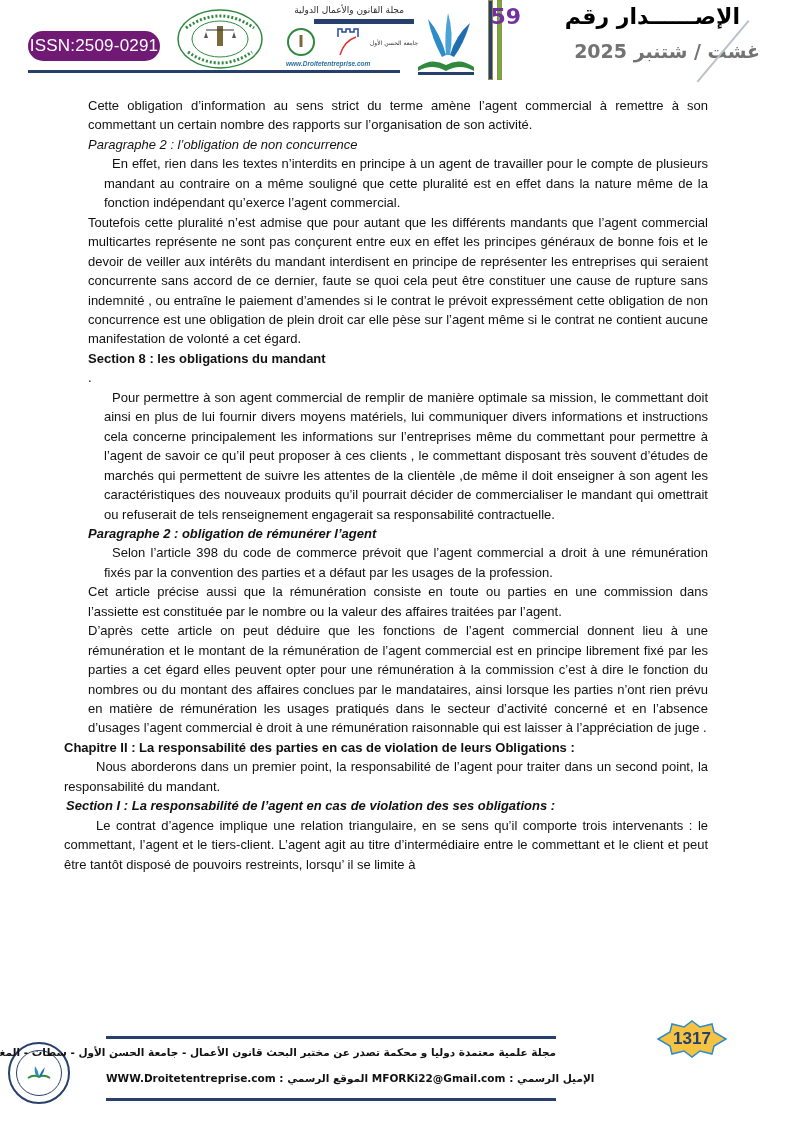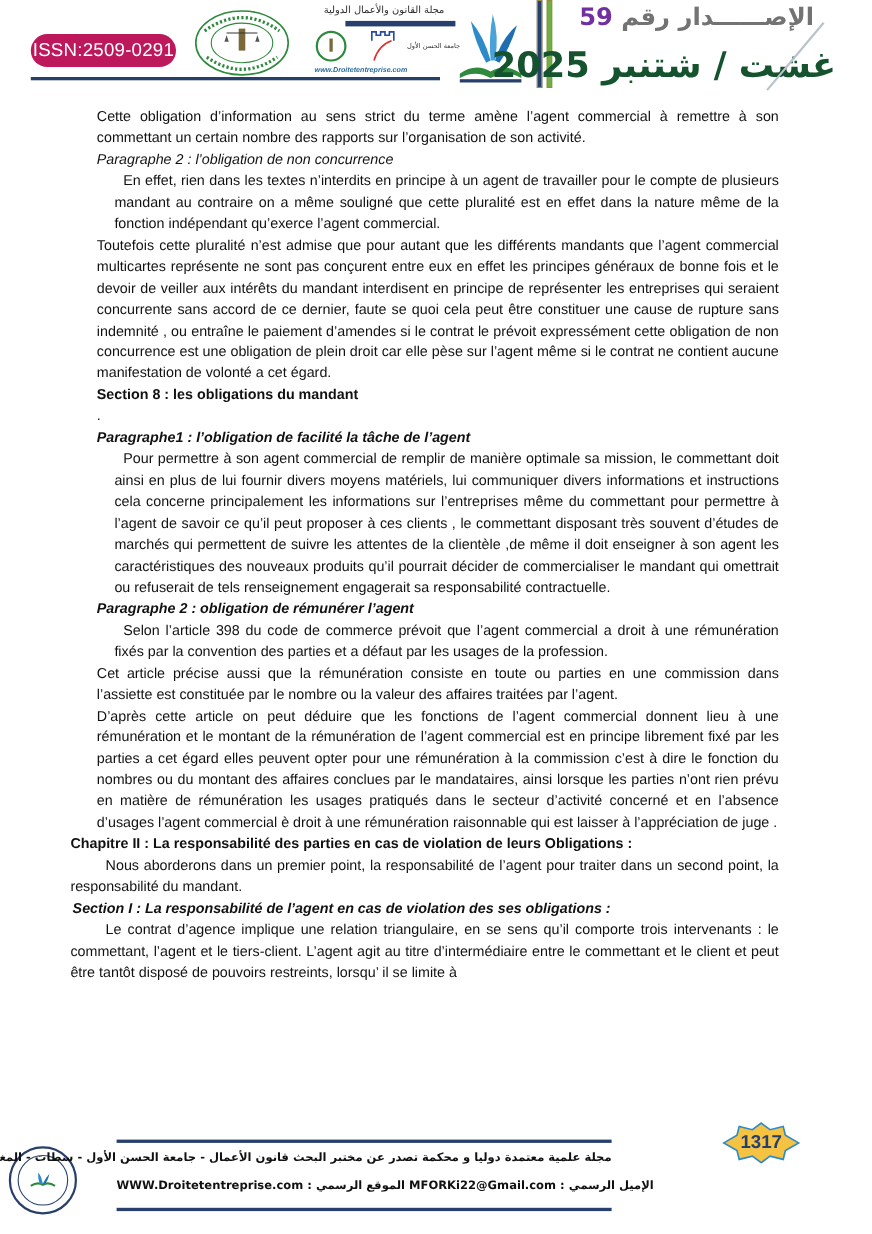--- a/index.html
+++ b/index.html
@@ -1,34 +1,34 @@
 <!DOCTYPE html>
 <html><head>
 <meta charset="utf-8">
 <style>
   html, body { margin: 0; padding: 0; background: #ffffff; }
   body { width: 793px; height: 1122px; position: relative; overflow: hidden; font-family: "Liberation Sans", sans-serif; color: #111; }
 
   
   .header { position: absolute; left: 0; top: 0; width: 793px; height: 90px; }
-  .issn-badge { position: absolute; left: 28px; top: 31px; width: 132px; height: 30px; background: #be185d; border-radius: 15px; color: #fff; font-family: "Liberation Sans", sans-serif; font-size: 17px; line-height: 30px; text-align: center; letter-spacing: 0.2px; }
+  .issn-badge { position: absolute; left: 28px; top: 31px; width: 132px; height: 30px; background: #701a75; border-radius: 15px; color: #fff; font-family: "Liberation Sans", sans-serif; font-size: 17px; line-height: 30px; text-align: center; letter-spacing: 0.2px; }
   .header-rule { position: absolute; left: 28px; top: 70px; width: 372px; height: 3px; background: #27406b; }
   .lab-seal { position: absolute; left: 176px; top: 8px; width: 88px; height: 62px; }
   .journal-logo { position: absolute; left: 284px; top: 5px; width: 190px; height: 70px; }
   .journal-logo .jl-title { position: absolute; right: 70px; top: 0; font-family: "DejaVu Sans", sans-serif; font-size: 9px; color: #2b2b2b; direction: rtl; white-space: nowrap; }
   .journal-logo .jl-banner { position: absolute; left: 30px; top: 14px; width: 100px; height: 5px; background: #27406b; }
   .journal-logo .jl-url { position: absolute; left: 2px; top: 55px; font-size: 6.5px; color: #2a6d9c; font-weight: bold; font-style: italic; }
   .journal-logo .jl-uni { position: absolute; left: 86px; top: 34px; font-size: 6px; color: #333; direction: rtl; font-family: "DejaVu Sans", sans-serif; }
   .vbars { position: absolute; left: 488px; top: 0; width: 20px; height: 80px; }
   .vbar1 { position: absolute; left: 0; top: 0; width: 5px; height: 80px; background: #27406b; border: 1px solid #9c8a44; box-sizing: border-box; }
   .vbar2 { position: absolute; left: 9px; top: 0; width: 5px; height: 80px; background: #71ac47; border: 1px solid #9c8a44; box-sizing: border-box; }
   .issue-line { position: absolute; left: 520px; top: 4px; width: 220px; height: 32px; direction: rtl; text-align: right; font-family: "DejaVu Sans", sans-serif; font-weight: bold; font-size: 22px; white-space: nowrap; }
-  .issue-word { color: #737373; }
+  .issue-word { color: #000000; margin-left: 36px; }
   .issue-num { color: #7030a0; }
-  .date-line { position: absolute; left: 510px; top: 40px; width: 250px; height: 36px; direction: rtl; text-align: right; font-family: "DejaVu Sans", sans-serif; font-weight: bold; font-size: 32px; color: #14532d; white-space: nowrap; }
+  .date-line { position: absolute; left: 510px; top: 40px; width: 250px; height: 36px; direction: rtl; text-align: right; font-family: "DejaVu Sans", sans-serif; font-weight: bold; font-size: 19px; color: #737373; white-space: nowrap; }
   .diag-line { position: absolute; left: 748px; top: 20px; width: 2px; height: 80px; background: #b9c2cc; transform: rotate(40deg); transform-origin: top left; }
 
   
   .content { position: absolute; left: 88px; top: 96px; width: 620px; font-family: "Liberation Sans", sans-serif; font-size: 13px; line-height: 19.45px; color: #111; }
   .content p { margin: 0; text-align: justify; }
   .content .indent { text-indent: 8px; margin-left: 16px; }
   .content .h-ital { font-style: italic; }
   .content .h-bold { font-weight: bold; }
   .content .h-boldital { font-weight: bold; font-style: italic; }
   .content .dot-line { height: 19.45px; }
@@ -100,21 +100,20 @@
   <div class="diag-line"></div>
 </div>
 
 <div class="content">
   <p>Cette obligation d’information au sens strict du terme amène l’agent commercial à remettre à son commettant un certain nombre des rapports sur l’organisation de son activité.</p>
   <p class="h-ital">Paragraphe 2 : l’obligation de non concurrence</p>
   <p class="indent">En effet, rien dans les textes n’interdits en principe à un agent de travailler pour le compte de plusieurs mandant au contraire on a même souligné que cette pluralité est en effet dans la nature même de la fonction indépendant qu’exerce l’agent commercial.</p>
   <p>Toutefois cette pluralité n’est admise que pour autant que les différents mandants que l’agent commercial multicartes représente ne sont pas conçurent entre eux en effet les principes généraux de bonne fois et le devoir de veiller aux intérêts du mandant interdisent en principe de représenter les entreprises qui seraient concurrente sans accord de ce dernier, faute se quoi cela peut être constituer une cause de rupture sans indemnité , ou entraîne le paiement d’amendes si le contrat le prévoit expressément cette obligation de non concurrence est une obligation de plein droit car elle pèse sur l’agent même si le contrat ne contient aucune manifestation de volonté a cet égard.</p>
   <p class="h-bold">Section 8 : les obligations du mandant</p>
   <p class="dot-line">.</p>
-  <p class="h-boldital">Paragraphe1 : l’obligation de facilité la tâche de l’agent</p>
   <p class="indent">Pour permettre à son agent commercial de remplir de manière optimale sa mission, le commettant doit ainsi en plus  de lui fournir divers moyens matériels, lui communiquer divers informations et instructions cela concerne principalement les informations sur l’entreprises même du commettant pour permettre à l’agent de savoir ce qu’il peut proposer à ces clients   , le commettant disposant très souvent d’études de marchés qui permettent de suivre les attentes de la clientèle ,de même  il doit enseigner à son agent les caractéristiques des nouveaux produits qu’il pourrait décider de commercialiser le mandant qui omettrait ou refuserait de tels renseignement engagerait sa responsabilité contractuelle.</p>
   <p class="h-boldital">Paragraphe 2 : obligation de rémunérer l’agent</p>
   <p class="indent">Selon l’article 398 du code de commerce prévoit que l’agent commercial a droit à une rémunération fixés par la convention  des parties et a défaut par les usages de la profession.</p>
   <p>Cet article précise aussi que la rémunération  consiste en toute ou parties en une commission dans l’assiette est constituée par le nombre ou la valeur des affaires traitées par l’agent.</p>
   <p>D’après cette article on peut déduire que les fonctions de l’agent commercial donnent lieu à une rémunération et le montant de la rémunération de l’agent commercial est en principe librement fixé par les parties a cet égard elles peuvent opter pour une rémunération à la commission c’est à dire  le fonction du nombres ou du montant des affaires conclues par le mandataires, ainsi lorsque les parties n’ont rien prévu en matière de rémunération les usages pratiqués dans le secteur d’activité concerné et en l’absence d’usages l’agent commercial è droit à une rémunération raisonnable qui est laisser à l’appréciation de juge .</p>
   <p class="h-bold outdent">Chapitre II : La responsabilité des parties en cas de violation de leurs  Obligations :</p>
   <p class="outdent deep-indent">Nous aborderons dans un premier point, la responsabilité de l’agent pour traiter dans un second point, la responsabilité du mandant.</p>
   <p class="h-boldital outdent-1">Section I : La responsabilité de l’agent en cas de violation des ses obligations :</p>
   <p class="outdent deep-indent">Le contrat d’agence implique une relation triangulaire, en se sens qu’il comporte trois intervenants : le commettant, l’agent et le tiers-client. L’agent agit au titre d’intermédiaire entre le commettant et le client et peut être tantôt disposé de pouvoirs  restreints, lorsqu’ il se limite à</p>
 </div>

